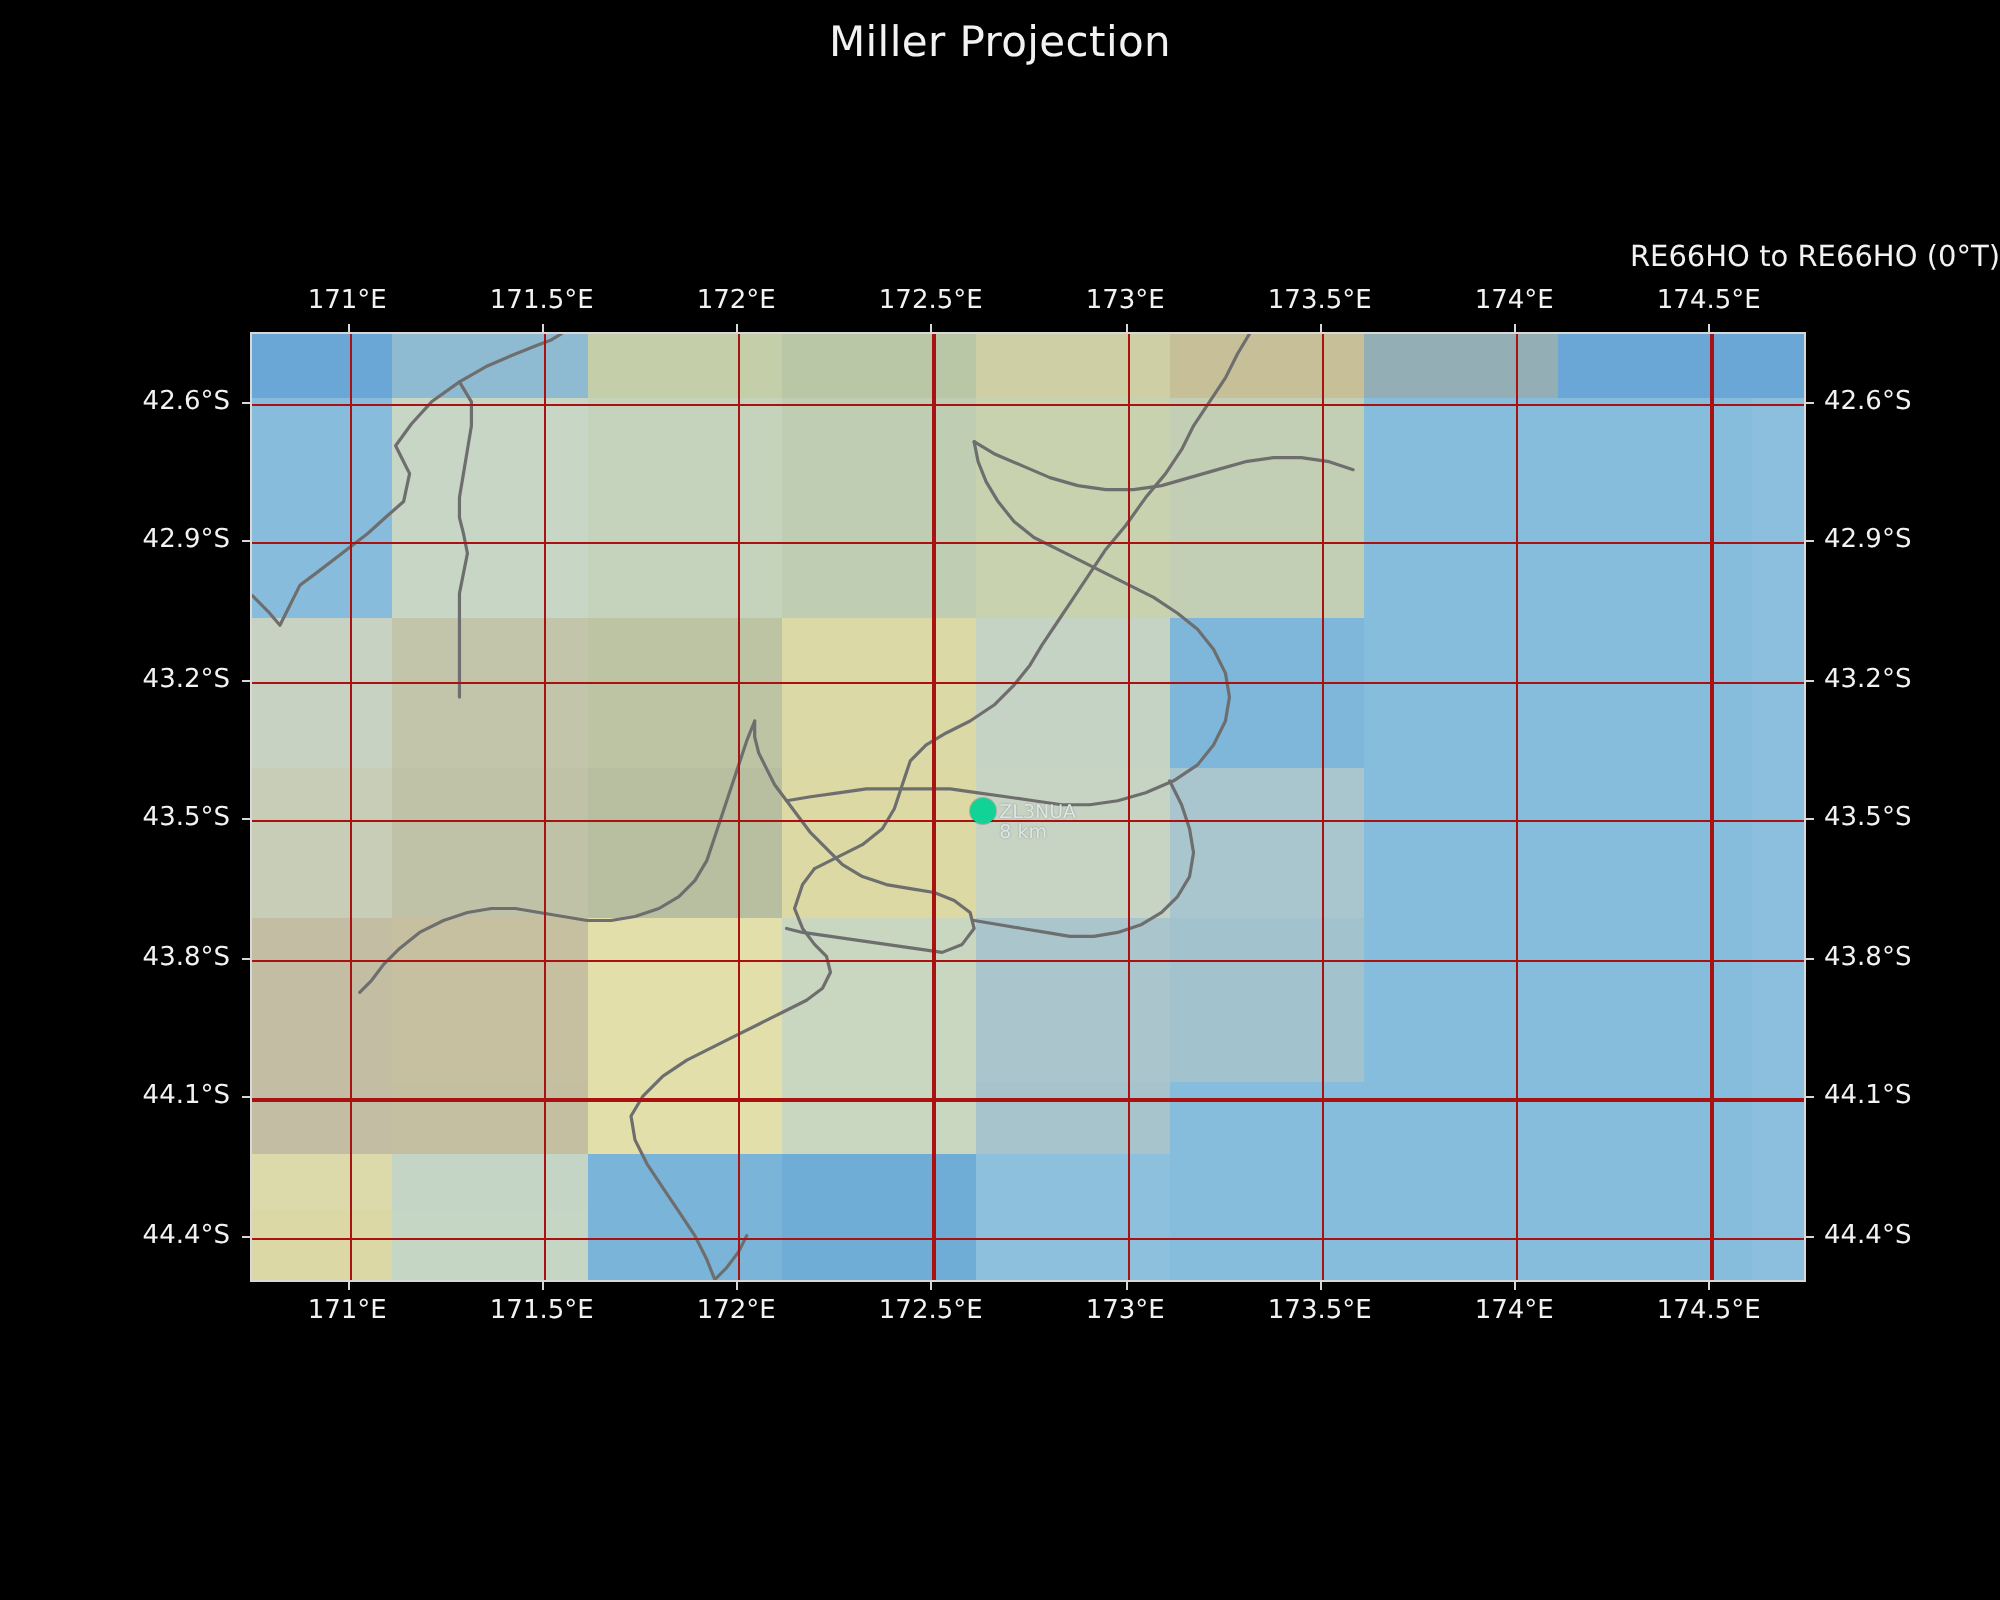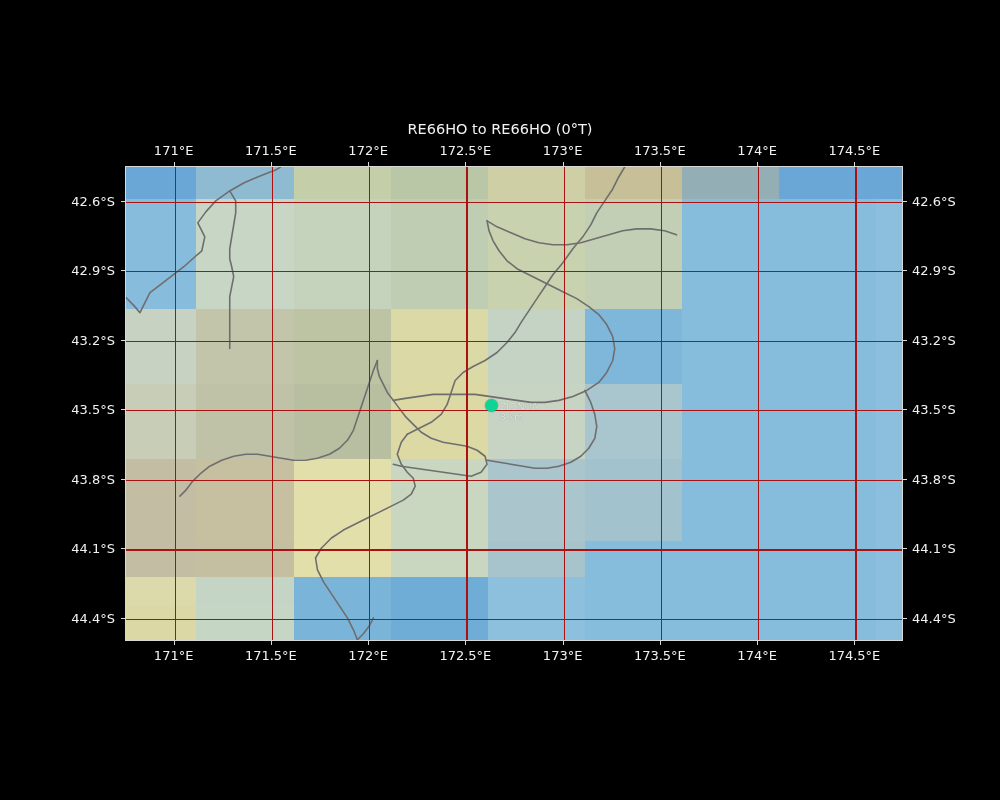--- a/index.html
+++ b/index.html
@@ -4,21 +4,21 @@
 <style>
   html,body{margin:0;padding:0;background:#000;}
   body{width:1000px;height:800px;overflow:hidden;
        font-family:"DejaVu Sans","Liberation Sans",sans-serif;color:#f0f0f0;}
 
   #page{position:relative;width:1000px;height:800px;background:#000;}
 
   
   .fig-title{position:absolute;left:0;top:9px;width:1000px;text-align:center;
              font-size:21px;letter-spacing:.2px;color:#f2f2f2;}
-  .fig-subtitle{position:absolute;left:0;top:121px;width:1000px;text-align:center;
+  .fig-subtitle{position:absolute;left:0;top:121px;width:1000px;text-align:right;
                 font-size:14.5px;color:#f2f2f2;}
 
   
   #plot{position:absolute;left:125px;top:166px;width:778px;height:475px;
         overflow:hidden;background:#8fbcdb;border:1px solid #d8d8d8;box-sizing:border-box;}
   #cells{position:absolute;inset:0;}
   .cell{position:absolute;}
 
   
   .grat{position:absolute;background:#aa1111;}
@@ -42,20 +42,21 @@
   .tick.top,.tick.bottom{transform:translateX(-50%);}
   .tick.left{transform:translateY(-50%);text-align:right;}
   .tick.right{transform:translateY(-50%);text-align:left;}
   .tickmark{position:absolute;background:#d8d8d8;}
 </style>
 </head>
 <body>
 
 <div id="page">
 
+  <div class="fig-title">Miller Projection</div>
 
   <div class="fig-subtitle">RE66HO to RE66HO (0°T)</div>
 
   <div id="plot">
     <div id="cells">
         <div class="cell" style="left: 0px; top: 0px; width: 70px; height: 32px; background: rgb(107, 167, 214);"></div>
         <div class="cell" style="left: 70px; top: 0px; width: 98px; height: 32px; background: rgb(142, 187, 209);"></div>
         <div class="cell" style="left: 168px; top: 0px; width: 97px; height: 32px; background: rgb(196, 207, 169);"></div>
         <div class="cell" style="left: 265px; top: 0px; width: 97px; height: 32px; background: rgb(185, 199, 166);"></div>
         <div class="cell" style="left: 362px; top: 0px; width: 97px; height: 32px; background: rgb(207, 207, 166);"></div>

